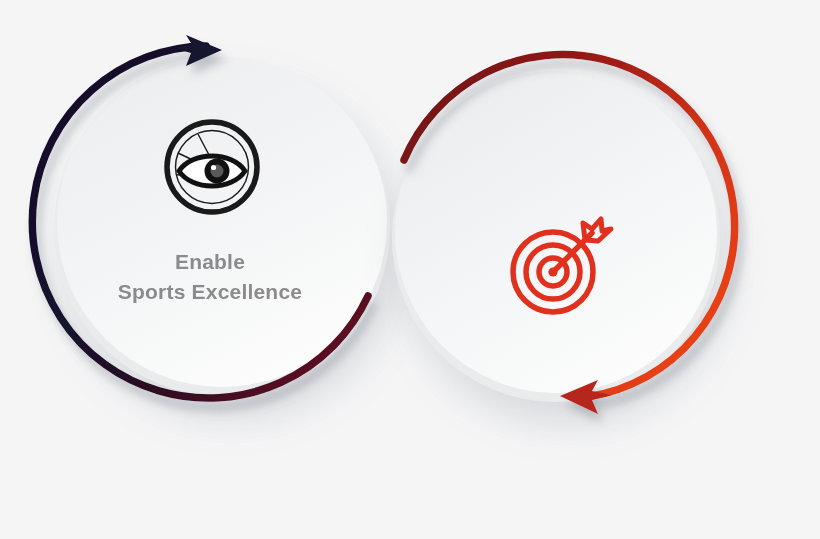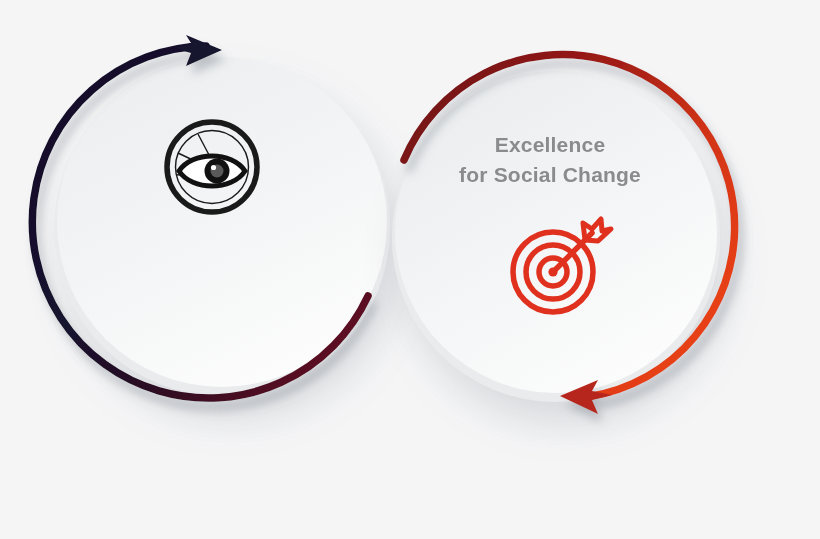--- a/index.html
+++ b/index.html
@@ -140,17 +140,17 @@
         <circle cx="0" cy="0" r="14" fill="none" stroke="#e0301e" stroke-width="5.5"></circle>
         <circle cx="0" cy="0" r="4.6" fill="#e0301e"></circle>
 
         <line x1="0" y1="0" x2="39" y2="-39" stroke="#e0301e" stroke-width="5.5" stroke-linecap="round"></line>
 
         <path d="M 32 -32 L 30 -49 L 39 -43 L 48 -53 L 49 -41 L 58 -43 L 45 -31 Z" fill="none" stroke="#e0301e" stroke-width="5" stroke-linejoin="round" stroke-linecap="round"></path>
       </g>
     </g>
   </svg>
 
+  <div class="node-label" id="label-left">Enable
+Sports Excellence</div>
 
-  <div class="node-label" id="label-right">Excellence
-for Social Change</div>
 
 </div>
 
 </body></html>

